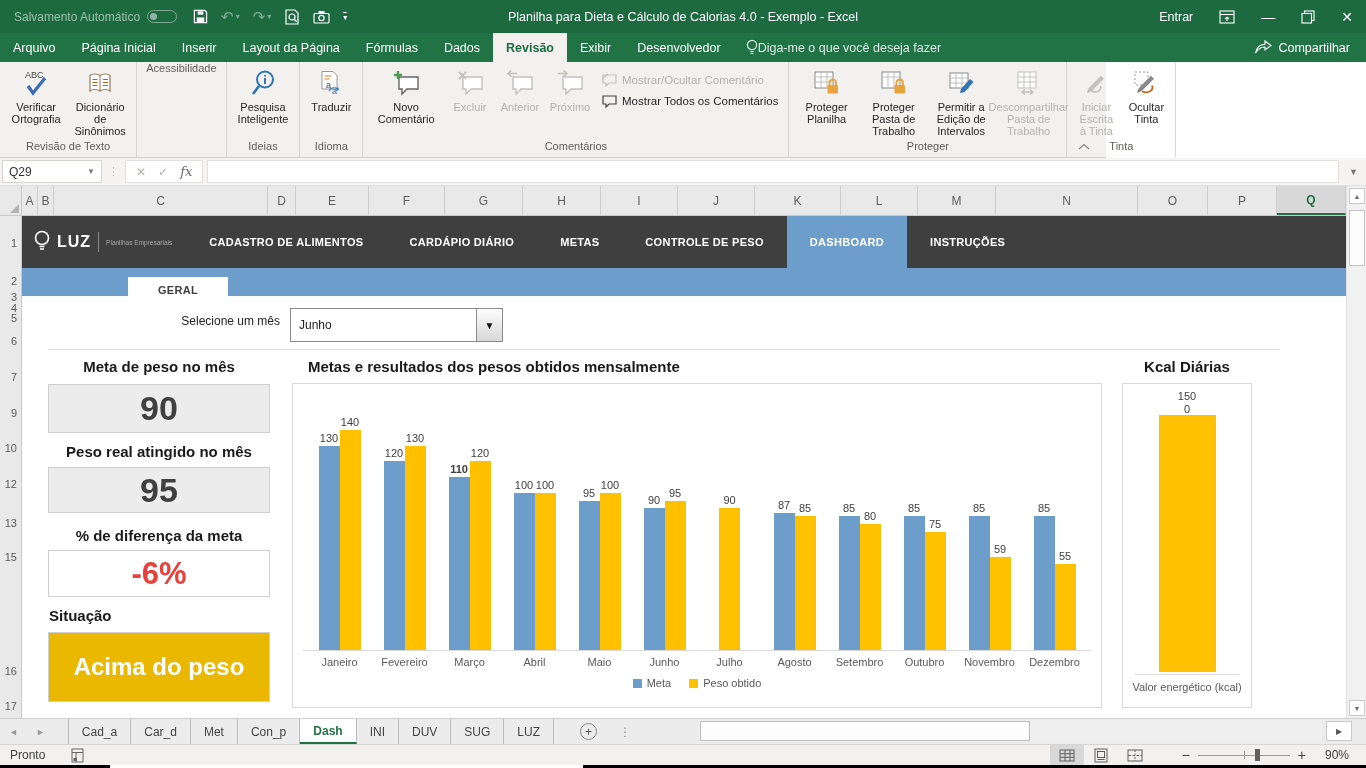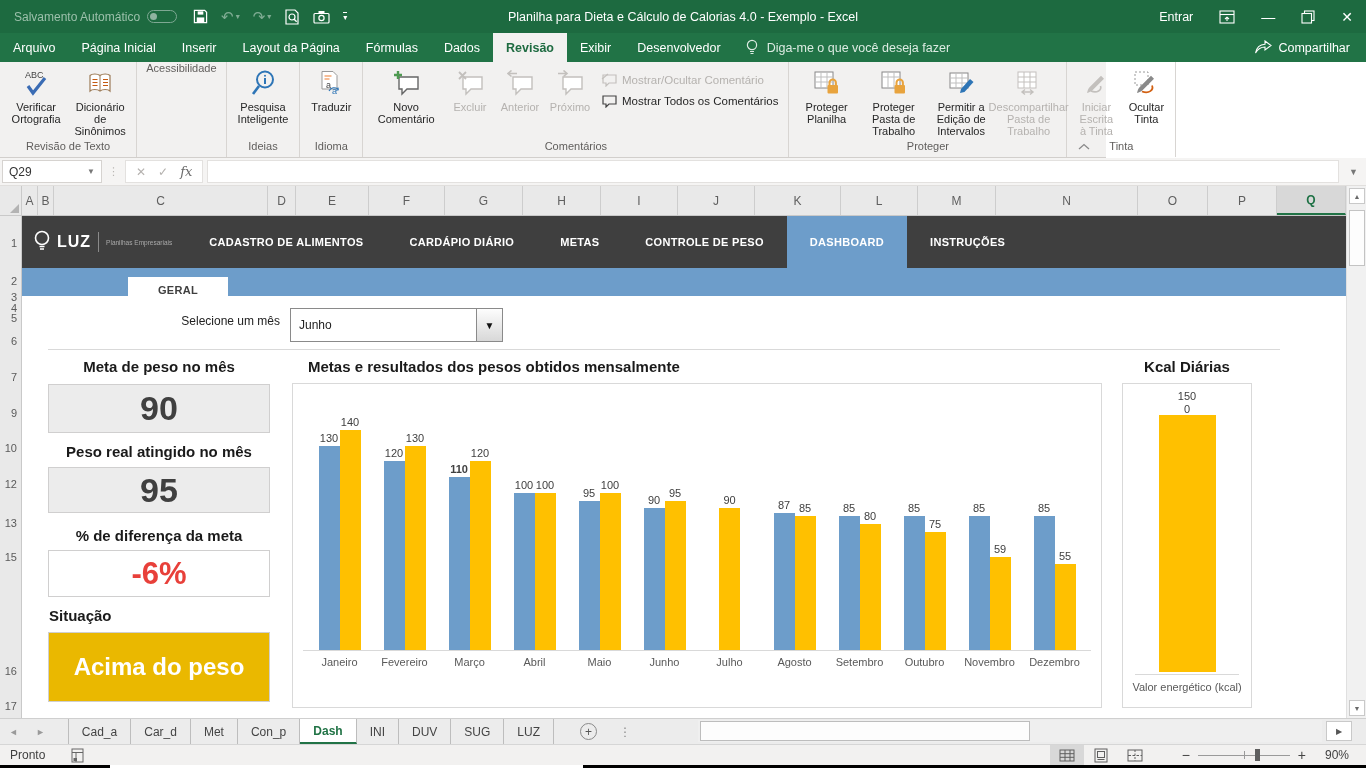--- a/index.html
+++ b/index.html
@@ -19,21 +19,21 @@
 #title-text{position:absolute;left:0;right:0;text-align:center;font-size:12.5px;color:#fff;pointer-events:none}
 .tb-right{margin-left:auto;display:flex;align-items:center;height:100%}
 .tb-btn{height:100%;display:flex;align-items:center;justify-content:center;padding:0 13px;font-size:12.5px}
 .tb-glyph{font-size:14px;line-height:1}
 
 
 #tabrow{position:absolute;top:33px;left:0;width:1366px;height:29px;background:#217346;display:flex;align-items:stretch;color:#fff}
 #tabs-container{display:flex;align-items:stretch}
 .rtab{display:flex;align-items:center;padding:0 13px;font-size:12.5px;white-space:nowrap}
 .rtab.active{background:#f2f1f0;color:#1e6b41;font-weight:bold}
-.tellme{display:flex;align-items:center;gap:9px;padding:0 12px;color:#dcebe2;font-size:12.5px}
+.tellme{display:flex;align-items:center;gap:0;padding:0 12px;color:#dcebe2;font-size:12.5px}
 .share{margin-left:auto;display:flex;align-items:center;gap:6px;padding:0 16px;font-size:12.5px}
 
 
 #ribbon{position:absolute;top:62px;left:0;width:1106px;height:96px;background:#f2f1f0;border-bottom:1px solid #d2cfcc;display:flex}
 .rgroup{display:flex;flex-direction:column;border-right:1px solid #d8d5d2;padding:0 1px}
 .rg-body{flex:1;display:flex;align-items:flex-start;padding:3px 3px 0}
 .rg-label{height:17px;text-align:center;font-size:11px;color:#605e5c;padding:0 8px}
 .rbtn{display:flex;flex-direction:column;align-items:center;padding:3px 7px 0;min-width:50px}
 .rbtn .ricon{height:30px;display:flex;align-items:center;justify-content:center}
 .rbtn .rlabel{margin-top:3px;font-size:11px;line-height:12px;text-align:center;color:#262626;max-width:86px}
@@ -669,20 +669,30 @@
         <div class="cat-label">Abril</div>
         <div class="cat-label">Maio</div>
         <div class="cat-label">Junho</div>
         <div class="cat-label">Julho</div>
         <div class="cat-label">Agosto</div>
         <div class="cat-label">Setembro</div>
         <div class="cat-label">Outubro</div>
         <div class="cat-label">Novembro</div>
         <div class="cat-label">Dezembro</div>
       </div>
+    <div id="main-chart-legend">
+        <div class="legend-item">
+          <div class="legend-swatch" style="background: rgb(109, 157, 202);"></div>
+          <div class="legend-label">Meta</div>
+        </div>
+        <div class="legend-item">
+          <div class="legend-swatch" style="background: rgb(255, 192, 0);"></div>
+          <div class="legend-label">Peso obtido</div>
+        </div>
+      </div>
   </div>
 
   <div id="kcal-title">Kcal Diárias</div>
   <div id="kcal-chart">
     <div id="kcal-label">150
 0</div>
     <div id="kcal-bar" style="height: 257px; background: rgb(255, 192, 0);"></div>
     <div id="kcal-baseline"></div>
     <div id="kcal-axis-label">Valor energético (kcal)</div>
   </div>

